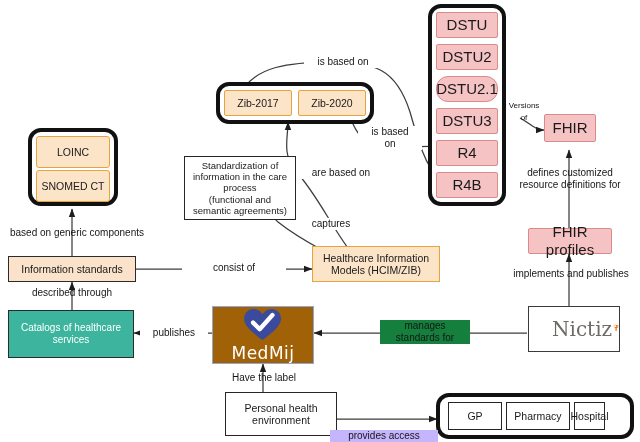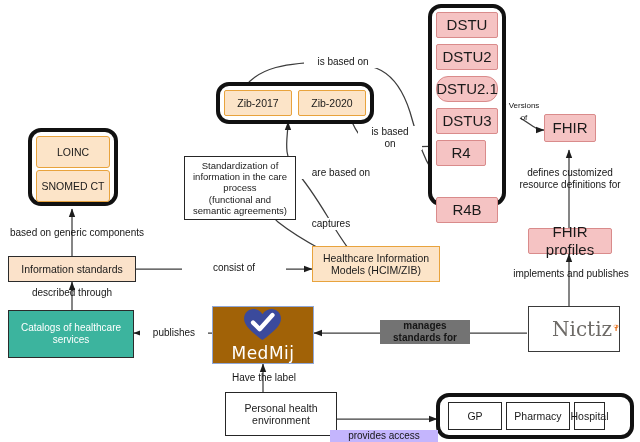--- a/index.html
+++ b/index.html
@@ -88,22 +88,22 @@
 
   <div class="group" style="left:216px;top:82px;width:158px;height:42px;"></div>
   <div class="node peach-gold" style="left:224px;top:90px;width:68px;height:26px;border-radius:2px;">Zib-2017</div>
   <div class="node peach-gold" style="left:298px;top:90px;width:68px;height:26px;border-radius:2px;">Zib-2020</div>
 
   <div class="group" style="left:428px;top:4px;width:78px;height:202px;"></div>
   <div class="node pink" style="left:436px;top:12px;width:62px;height:26px;border-radius:2px;">DSTU</div>
   <div class="node pink" style="left:436px;top:44px;width:62px;height:26px;border-radius:2px;">DSTU2</div>
   <div class="node pink" style="left:436px;top:76px;width:62px;height:26px;border-radius:12px;">DSTU2.1</div>
   <div class="node pink" style="left:436px;top:108px;width:62px;height:26px;border-radius:2px;">DSTU3</div>
-  <div class="node pink" style="left:436px;top:140px;width:50px;height:26px;border-radius:2px;">R4</div>
-  <div class="node pink" style="left:436px;top:172px;width:62px;height:26px;border-radius:2px;margin-top:25px;">R4B</div>
+  <div class="node pink" style="left:436px;top:140px;width:62px;height:26px;border-radius:2px;">R4</div>
+  <div class="node pink" style="left:436px;top:172px;width:62px;height:26px;border-radius:2px;">R4B</div>
 
   <div class="group" style="left:436px;top:393px;width:198px;height:46px;"></div>
   <div class="node plain" style="left:506px;top:402px;width:64px;height:28px;">Pharmacy</div>
   <div class="node plain" style="left:448px;top:402px;width:54px;height:28px;">GP</div>
   <div class="node plain" style="left:574px;top:402px;width:31px;height:28px;">Hospital</div>
 
   <div class="node peach" style="left:8px;top:256px;width:128px;height:26px;">Information standards</div>
 
   <div class="node teal" style="left:8px;top:310px;width:126px;height:48px;white-space:pre-line;">Catalogs of healthcare
 services</div>
@@ -158,21 +158,21 @@
   <div class="lbl" style="left:300px;top:218px;width:62px;background:#ffffff;">captures</div>
 
   <div class="lbl" style="left:500px;top:100px;width:48px;font-size:8px;white-space:pre-line;line-height:1.5;">Versions
 of</div>
 
   <div class="lbl" style="left:514px;top:167px;width:112px;white-space:pre-line;">defines customized
 resource definitions for</div>
 
   <div class="lbl" style="left:506px;top:268px;width:130px;">implements and publishes</div>
 
-  <div class="lbl" style="left:380px;top:320px;width:90px;white-space:pre-line;background:#737373;font-weight:bold;">manages
+  <div class="lbl" style="left:380px;top:320px;width:90px;white-space:pre-line;background:#15803d;">manages
 standards for</div>
 
   <div class="lbl" style="left:140px;top:327px;width:68px;background:#ffffff;">publishes</div>
 
   <div class="lbl" style="left:214px;top:372px;width:100px;">Have the label</div>
 
   <div class="lbl" style="left:330px;top:405px;width:108px;white-space:pre-line;background:#c4b5fd;margin-top:25px;">provides access
 to data from</div>
 
 </div>

